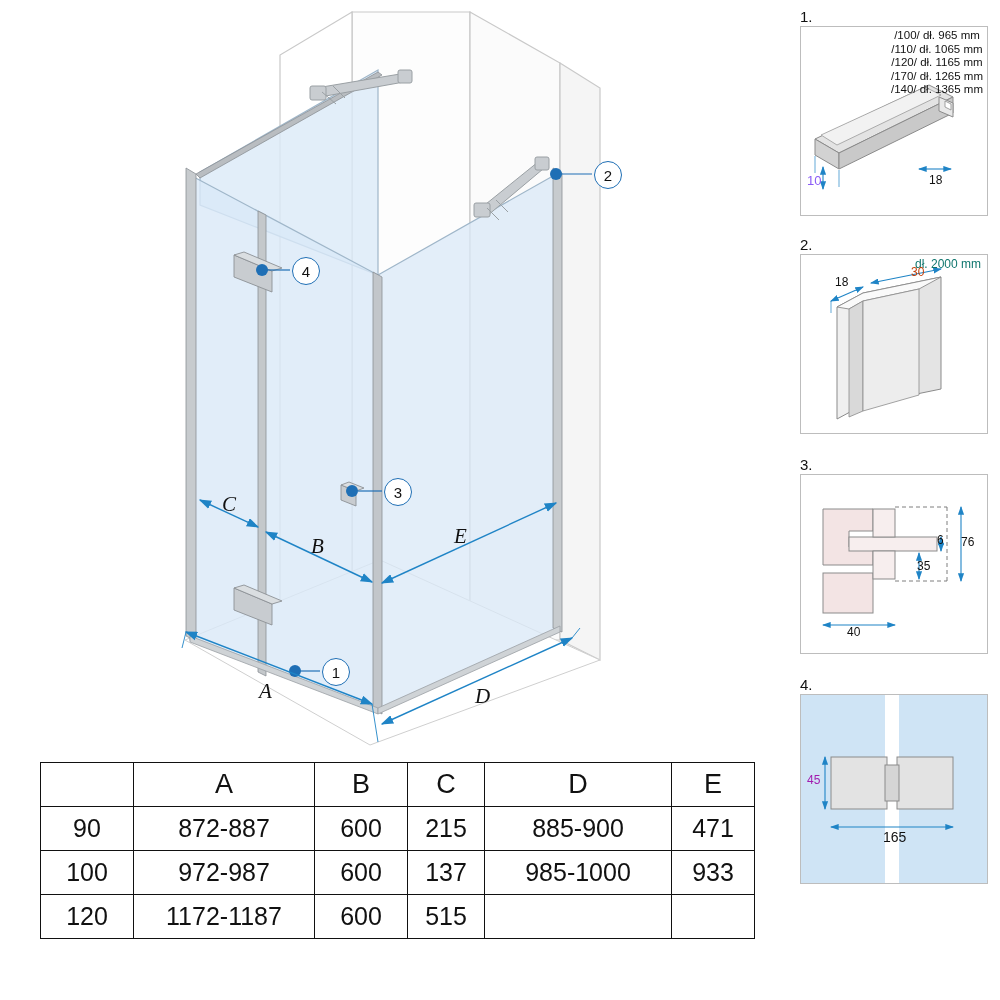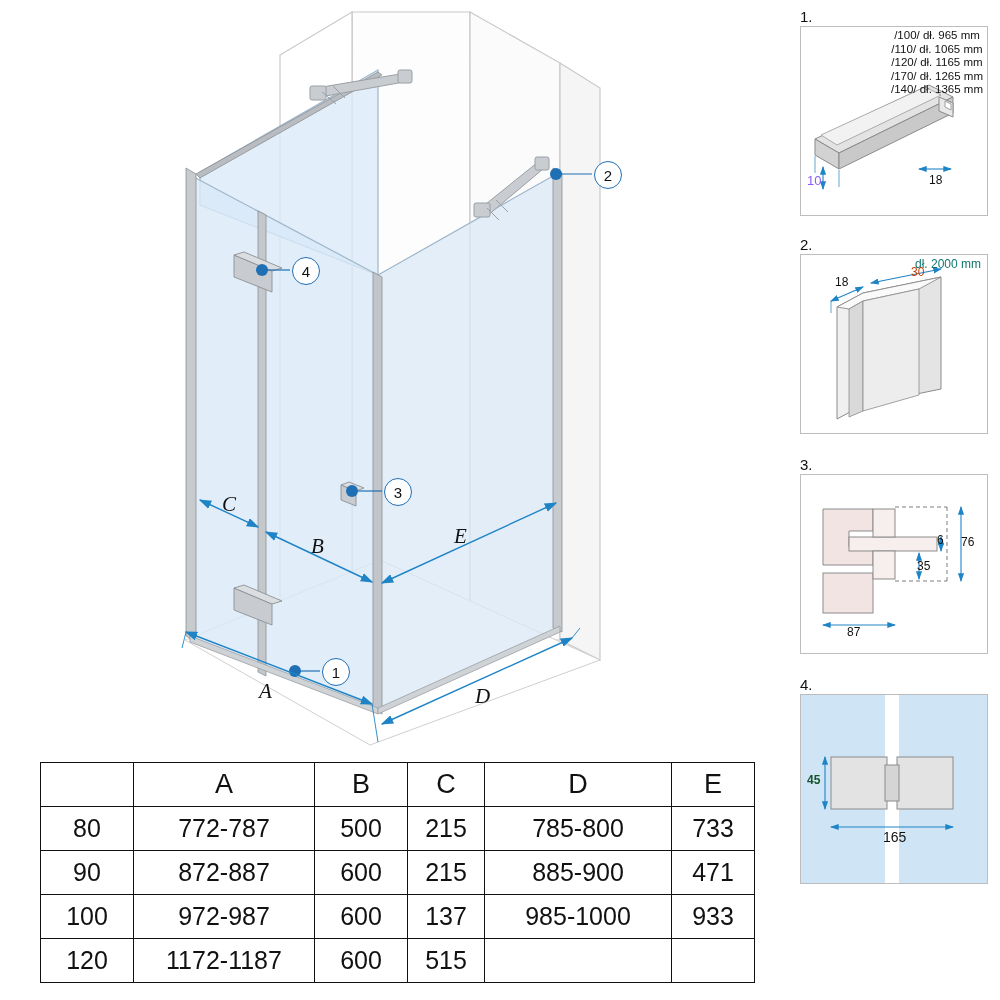--- a/index.html
+++ b/index.html
@@ -302,21 +302,21 @@
       <g stroke="#1f84c6" stroke-width="1.1" fill="none">
         <line x1="140" y1="62" x2="140" y2="76" marker-start="url(#a4s)" marker-end="url(#a4)"></line>
         <line x1="160" y1="32" x2="160" y2="106" marker-start="url(#a4s)" marker-end="url(#a4)"></line>
         <line x1="118" y1="78" x2="118" y2="104" marker-start="url(#a4s)" marker-end="url(#a4)"></line>
         <line x1="22" y1="150" x2="94" y2="150" marker-start="url(#a4s)" marker-end="url(#a4)"></line>
       </g>
     </svg>
     <div style="position:absolute;left:160px;top:60px;font-size:12px;color:#111;">76</div>
     <div style="position:absolute;left:136px;top:58px;font-size:12px;color:#111;">6</div>
     <div style="position:absolute;left:116px;top:84px;font-size:12px;color:#111;">35</div>
-    <div style="position:absolute;left:46px;top:150px;font-size:12px;color:#111;">87</div>
+    <div style="position:absolute;left:46px;top:150px;font-size:12px;color:#111;">40</div>
   </div>
 
   <div class="panel-num" style="left:800px;top:676px;">4.</div>
   <div class="panel" style="left:800px;top:694px;width:188px;height:190px;background:#cfe4f5;">
     <svg width="186" height="188" viewBox="0 0 186 188" xmlns="http://www.w3.org/2000/svg">
       <defs>
         <marker id="a5" markerWidth="8" markerHeight="8" refX="7" refY="2.8" orient="auto">
             <path d="M0,0 L8,2.8 L0,5.6 z" fill="#1f84c6"></path>
           </marker>
         <marker id="a5s" markerWidth="8" markerHeight="8" refX="1" refY="2.8" orient="auto">
@@ -328,41 +328,33 @@
       <rect x="84" y="0" width="14" height="188" fill="#ffffff"></rect>
 
       <rect x="30" y="62" width="56" height="52" fill="#e3e3e3" stroke="#8b8b8b" stroke-width="1"></rect>
       <rect x="96" y="62" width="56" height="52" fill="#e3e3e3" stroke="#8b8b8b" stroke-width="1"></rect>
       <rect x="84" y="70" width="14" height="36" fill="#d5d5d5" stroke="#8b8b8b" stroke-width="1"></rect>
       <g stroke="#1f84c6" stroke-width="1.1" fill="none">
         <line x1="24" y1="62" x2="24" y2="114" marker-start="url(#a5s)" marker-end="url(#a5)"></line>
         <line x1="30" y1="132" x2="152" y2="132" marker-start="url(#a5s)" marker-end="url(#a5)"></line>
       </g>
     </svg>
-    <div style="position:absolute;left:6px;top:78px;font-size:12px;color:#14532d;font-weight:bold;">45</div>
+    <div style="position:absolute;left:6px;top:78px;font-size:12px;color:#a21caf;">45</div>
     <div style="position:absolute;left:82px;top:134px;font-size:14px;color:#111;">165</div>
   </div>
 
   <table class="spec-table">
     <tbody>
       <tr class="hdr">
         <td class="c0"></td>
         <td class="c1">A</td>
         <td class="c2">B</td>
         <td class="c3">C</td>
         <td class="c4">D</td>
         <td class="c5">E</td>
-      </tr>
-      <tr>
-        <td>80</td>
-        <td>772-787</td>
-        <td>500</td>
-        <td>215</td>
-        <td>785-800</td>
-        <td>733</td>
       </tr>
       <tr>
         <td>90</td>
         <td>872-887</td>
         <td>600</td>
         <td>215</td>
         <td>885-900</td>
         <td>471</td>
       </tr>
       <tr>

